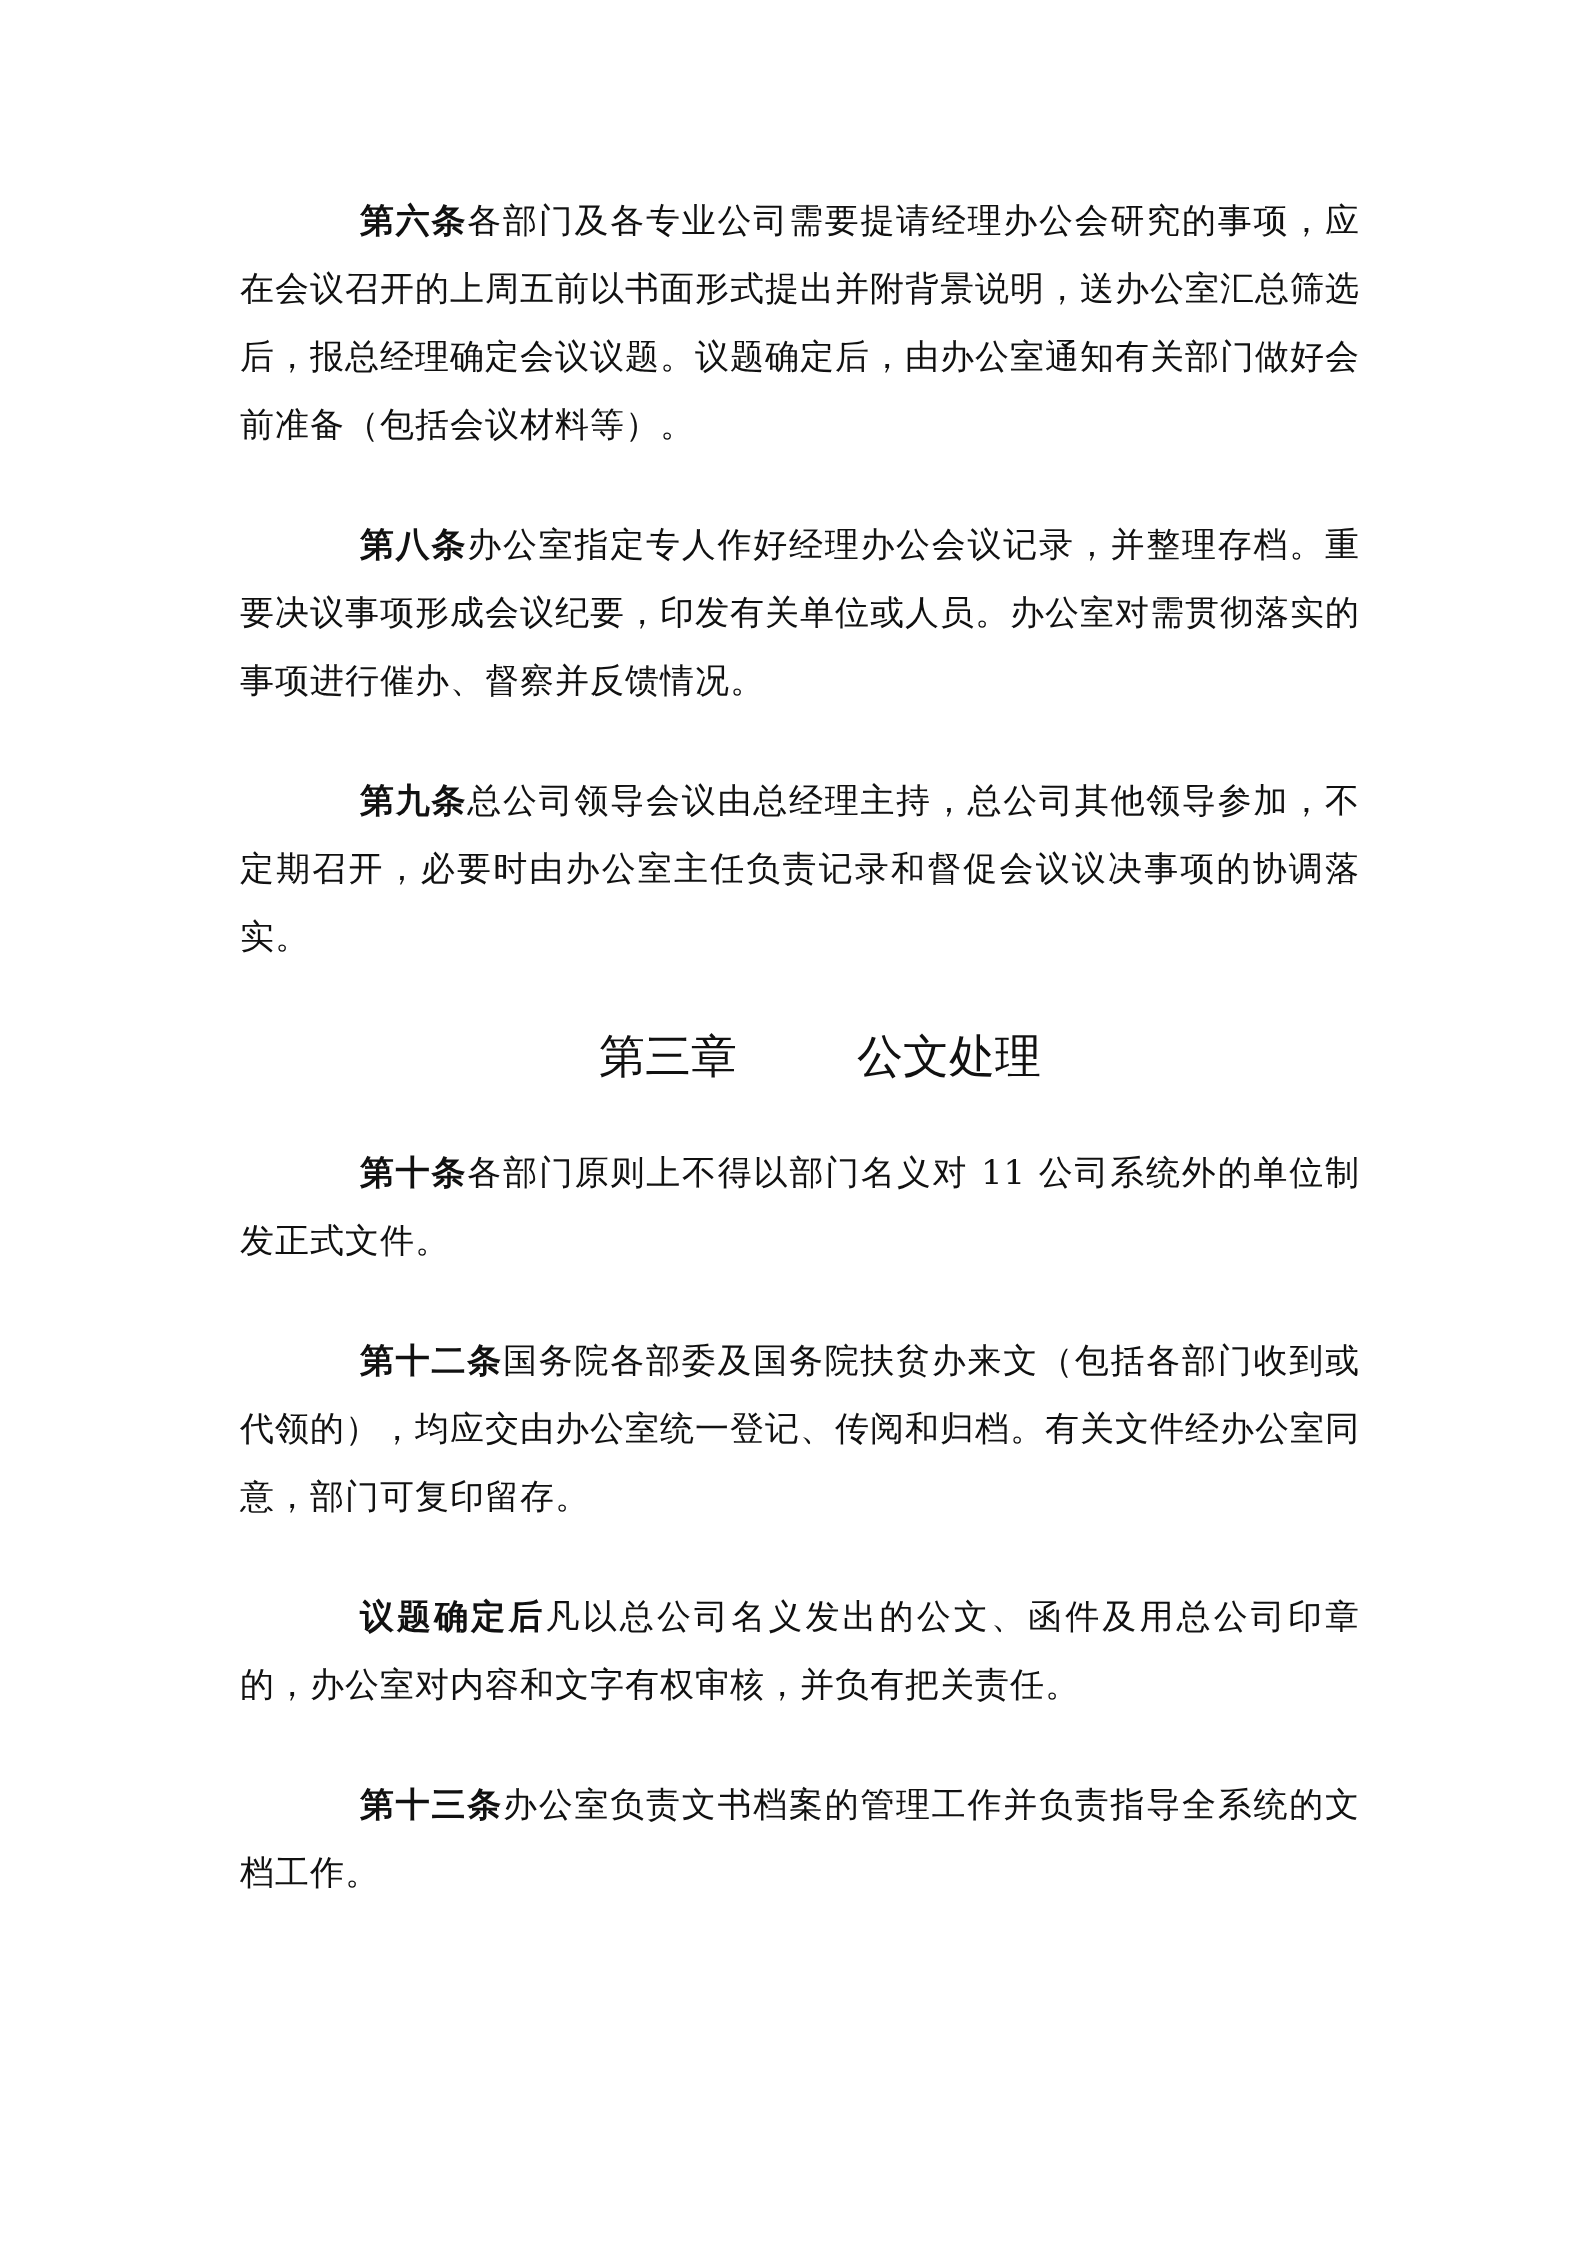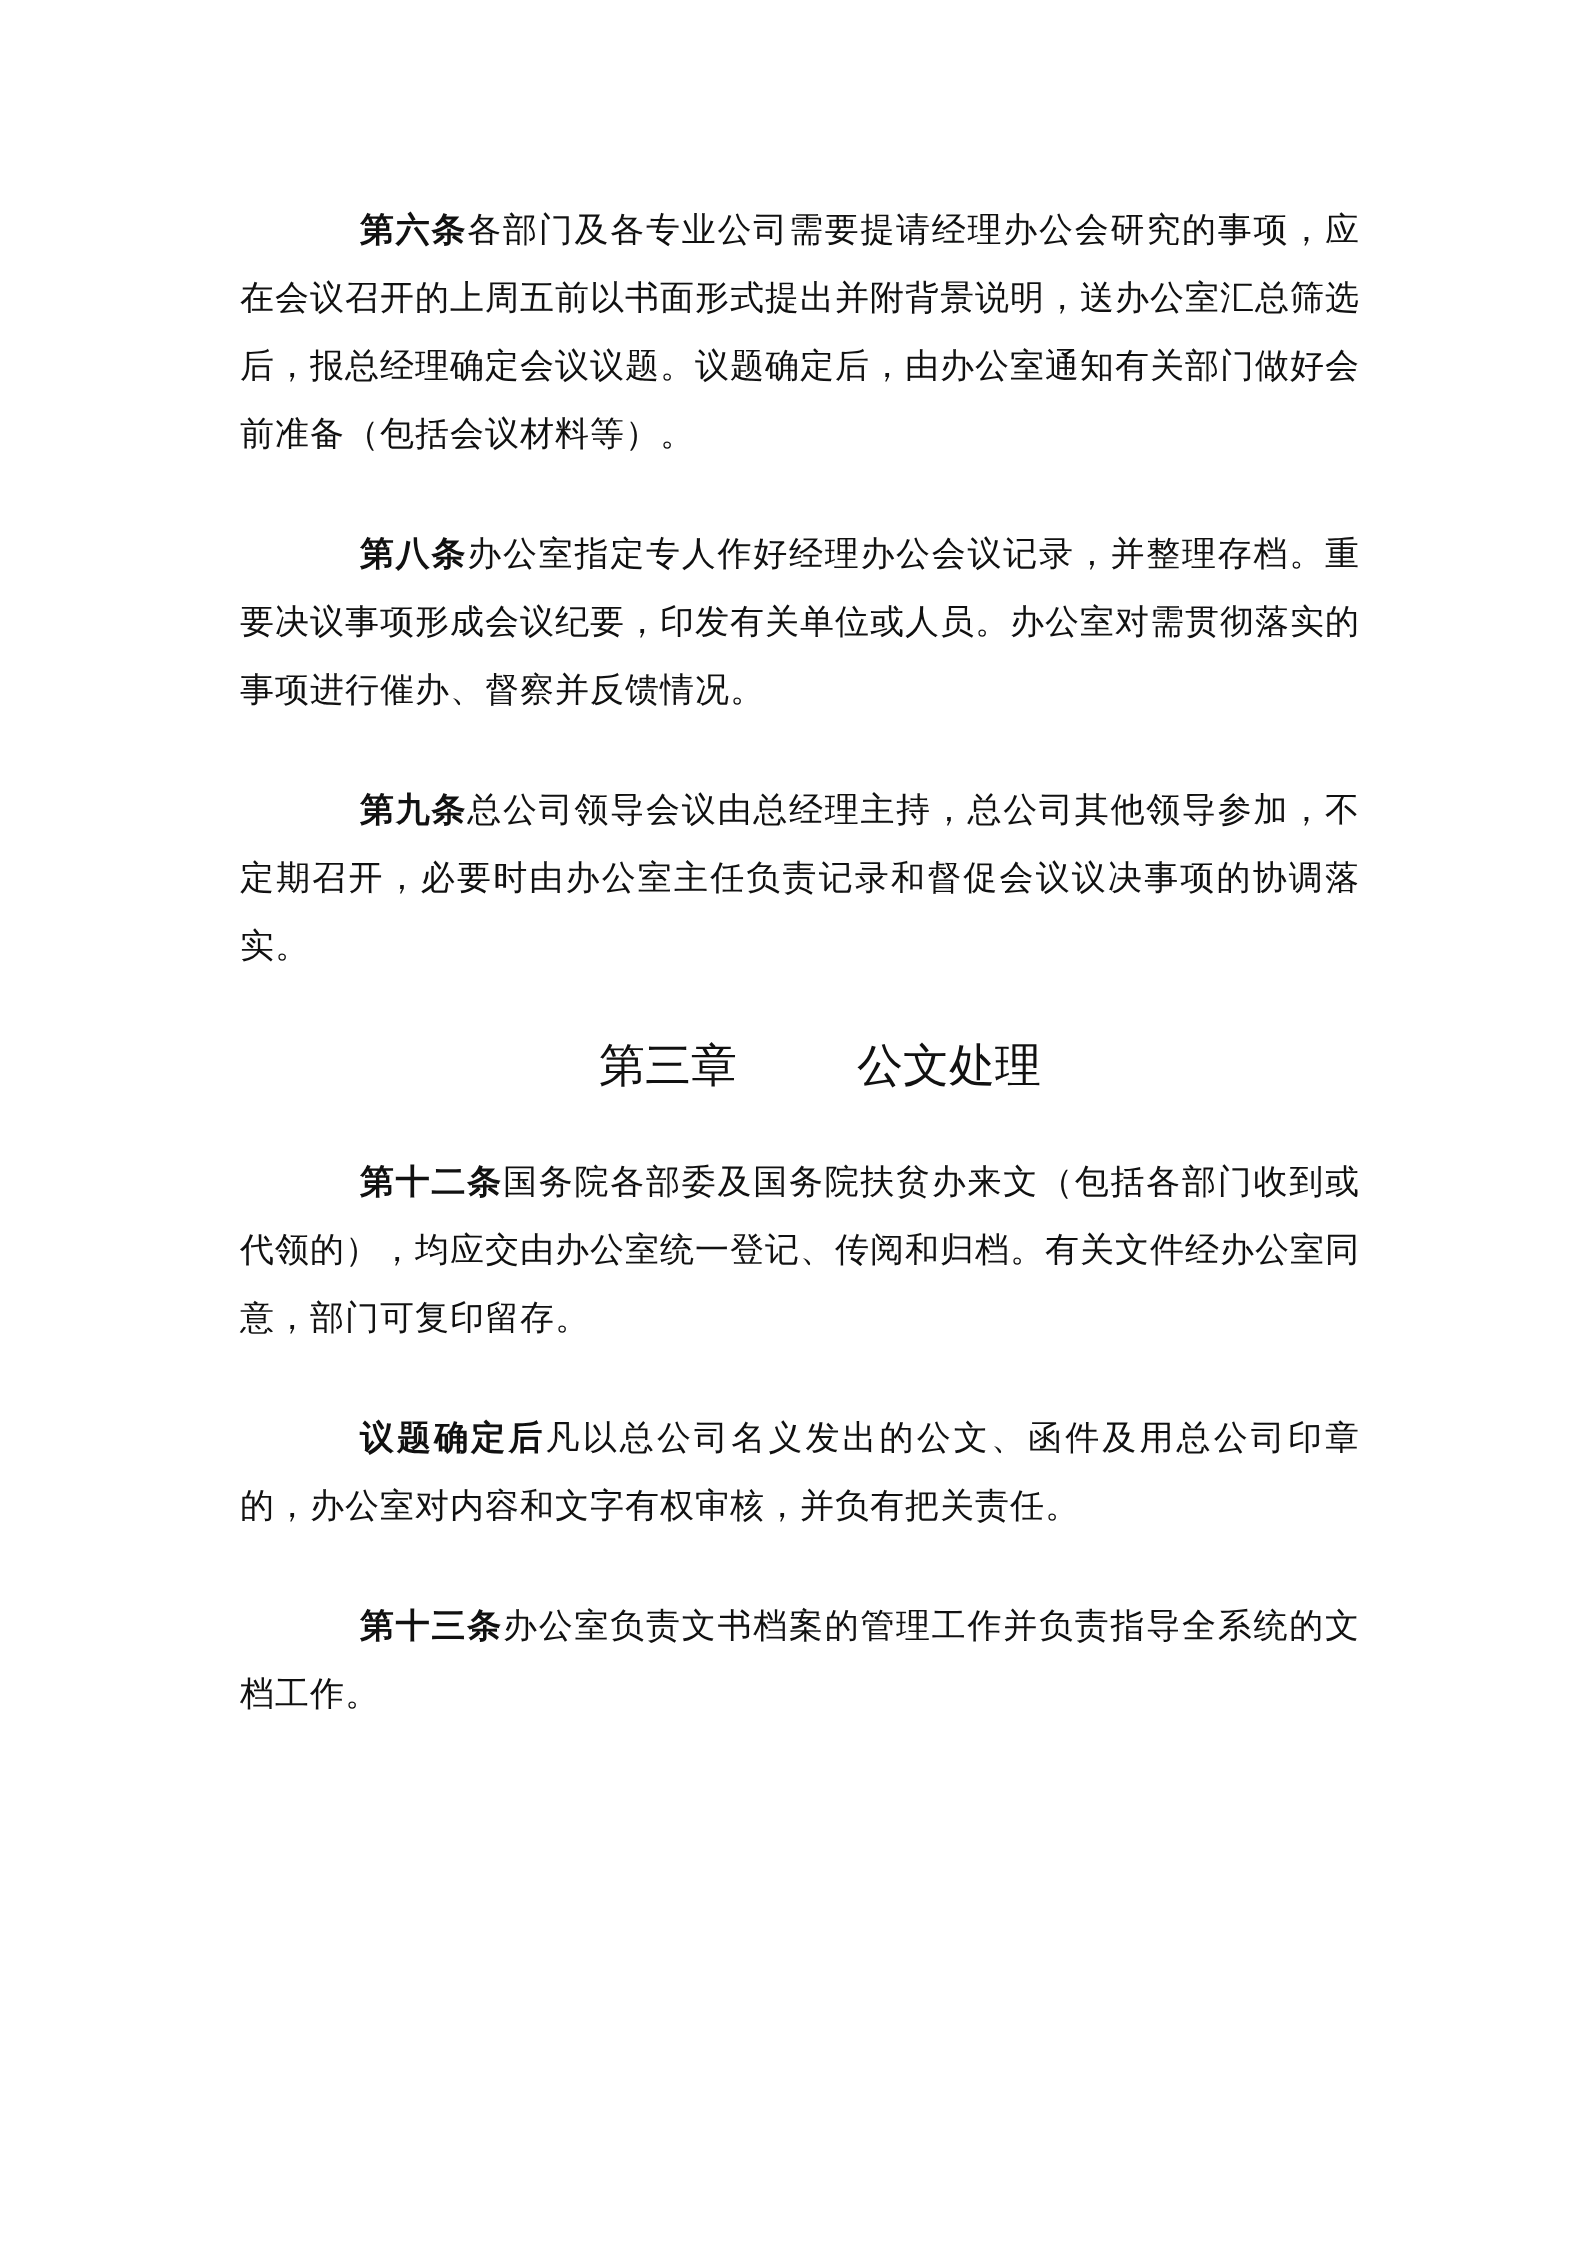--- a/index.html
+++ b/index.html
@@ -1,21 +1,21 @@
 <!DOCTYPE html>
 <html><head>
   <meta charset="utf-8">
   <style>
     html, body { margin: 0; padding: 0; background: #ffffff; }
     body {
       width: 1587px; height: 2245px; position: relative; overflow: hidden;
       font-family: "DejaVu Serif", "Liberation Serif", serif;
       color: #111111;
     }
-    .page { position: absolute; left: 240px; top: 195px; width: 1120px; }
+    .page { position: absolute; left: 240px; top: 186px; width: 1120px; }
     .para {
       font-size: 34px;
       line-height: 68px;
       text-indent: 120px;
       text-align: justify;
       text-justify: inter-character;
       margin: 0 0 52px 0;
       letter-spacing: 1px;
     }
     .para .art { font-weight: bold; }
@@ -34,20 +34,21 @@
 
 
   <p class="para"><span class="art">第八条</span><span>办公室指定专人作好经理办公会议记录，并整理存档。重要决议事项形成会议纪要，印发有关单位或人员。办公室对需贯彻落实的事项进行催办、督察并反馈情况。</span></p>
 
   <p class="para"><span class="art">第九条</span><span>总公司领导会议由总经理主持，总公司其他领导参加，不定期召开，必要时由办公室主任负责记录和督促会议议决事项的协调落实。</span></p>
 
   <div class="chapter">
     <span>第三章</span><span class="gap"></span><span>公文处理</span>
   </div>
 
+  <p class="para"><span class="art">第十条</span><span>各部门原则上不得以部门名义对 11 公司系统外的单位制发正式文件。</span></p>
 
   <p class="para"><span class="art">第十二条</span><span>国务院各部委及国务院扶贫办来文（包括各部门收到或代领的），均应交由办公室统一登记、传阅和归档。有关文件经办公室同意，部门可复印留存。</span></p>
 
   <p class="para"><span class="art">议题确定后</span><span>凡以总公司名义发出的公文、函件及用总公司印章的，办公室对内容和文字有权审核，并负有把关责任。</span></p>
 
   <p class="para"><span class="art">第十三条</span><span>办公室负责文书档案的管理工作并负责指导全系统的文档工作。</span></p>
 
 </div>
 
 </body></html>

